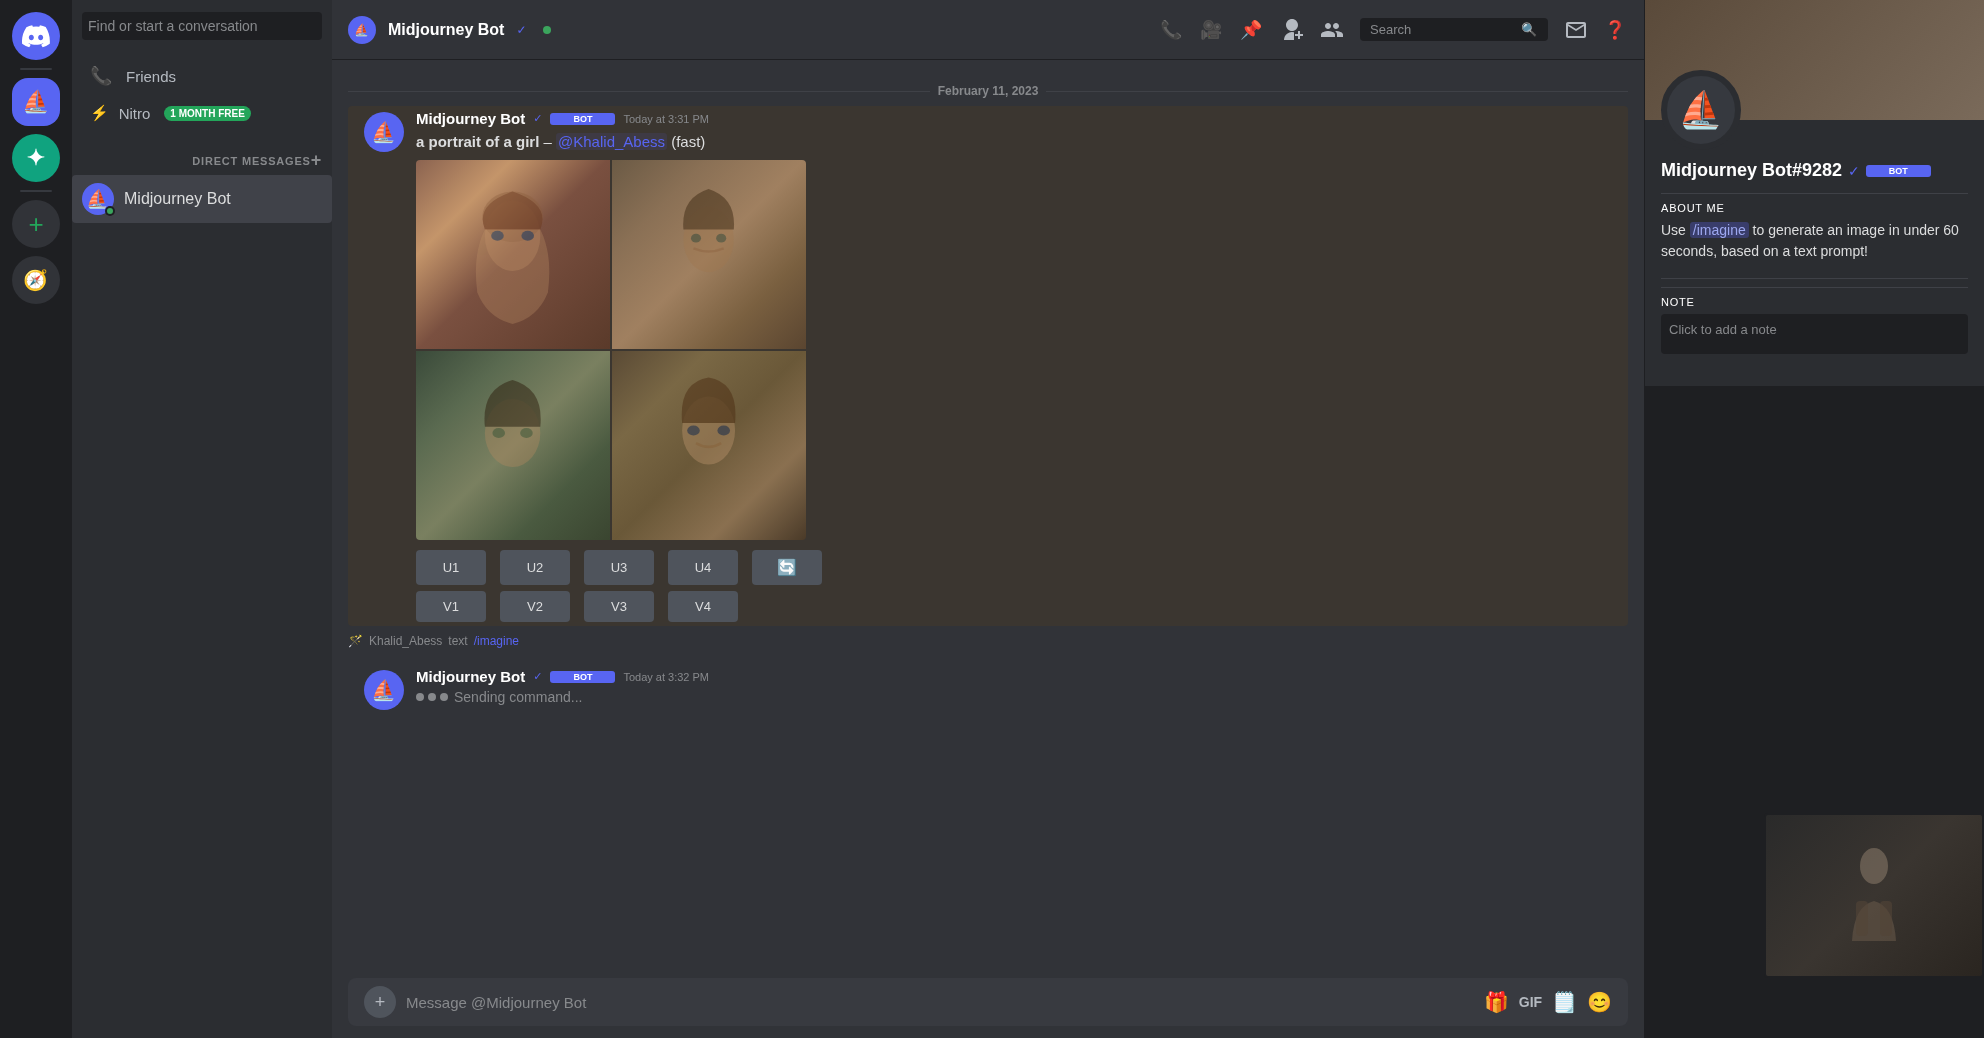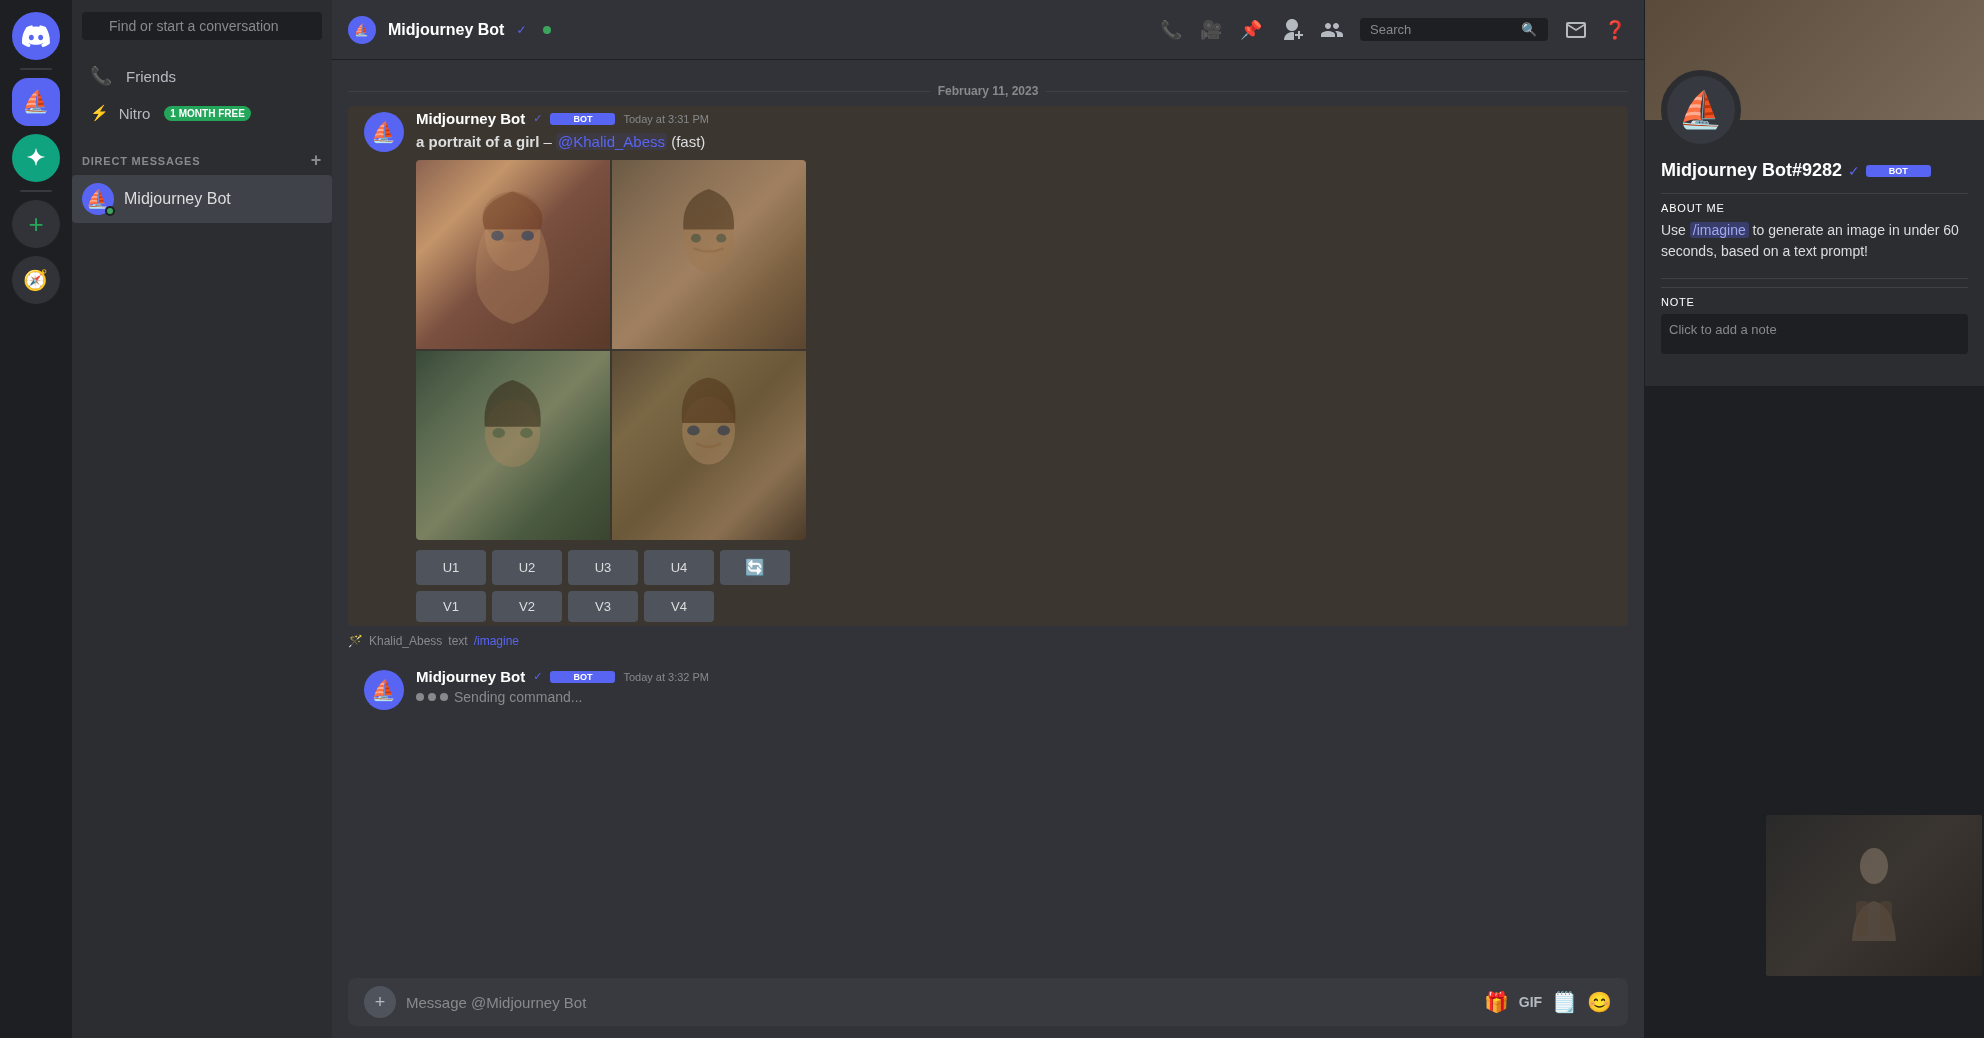--- a/index.html
+++ b/index.html
@@ -68,21 +68,21 @@
       flex-shrink: 0;
     }
     .sidebar-search {
       padding: 12px 10px;
     }
     .sidebar-search input {
       width: 100%;
       background: #1e1f22;
       border: none;
       border-radius: 4px;
-      padding: 6px 27px;
+      padding: 6px 6px;
       color: #dcddde;
       font-size: 14px;
       outline: none;
     }
     .sidebar-search input::placeholder {
       color: #87898c;
     }
     .sidebar-nav {
       padding: 4px 8px;
     }
@@ -120,21 +120,21 @@
       color: white;
       font-size: 10px;
       font-weight: 700;
       padding: 2px 6px;
       border-radius: 10px;
       margin-left: 4px;
     }
     .section-header {
       display: flex;
       align-items: center;
-      justify-content: space-between;
+      justify-content: flex-end;
       padding: 16px 10px 4px 10px;
       color: #87898c;
       font-size: 11px;
       font-weight: 700;
       text-transform: uppercase;
       letter-spacing: 0.8px;
     }
     .section-header .add-btn {
       cursor: pointer;
       font-size: 18px;
@@ -388,21 +388,21 @@
 
     
     .action-buttons {
       margin-top: 10px;
       display: flex;
       flex-direction: column;
       gap: 6px;
     }
     .button-row {
       display: flex;
-      gap: 6px;
+      gap: 14px;
     }
     .action-btn {
       background: #4f545c;
       border: none;
       border-radius: 4px;
       color: #dcddde;
       font-size: 13px;
       font-weight: 500;
       padding: 8px 20px;
       cursor: pointer;

